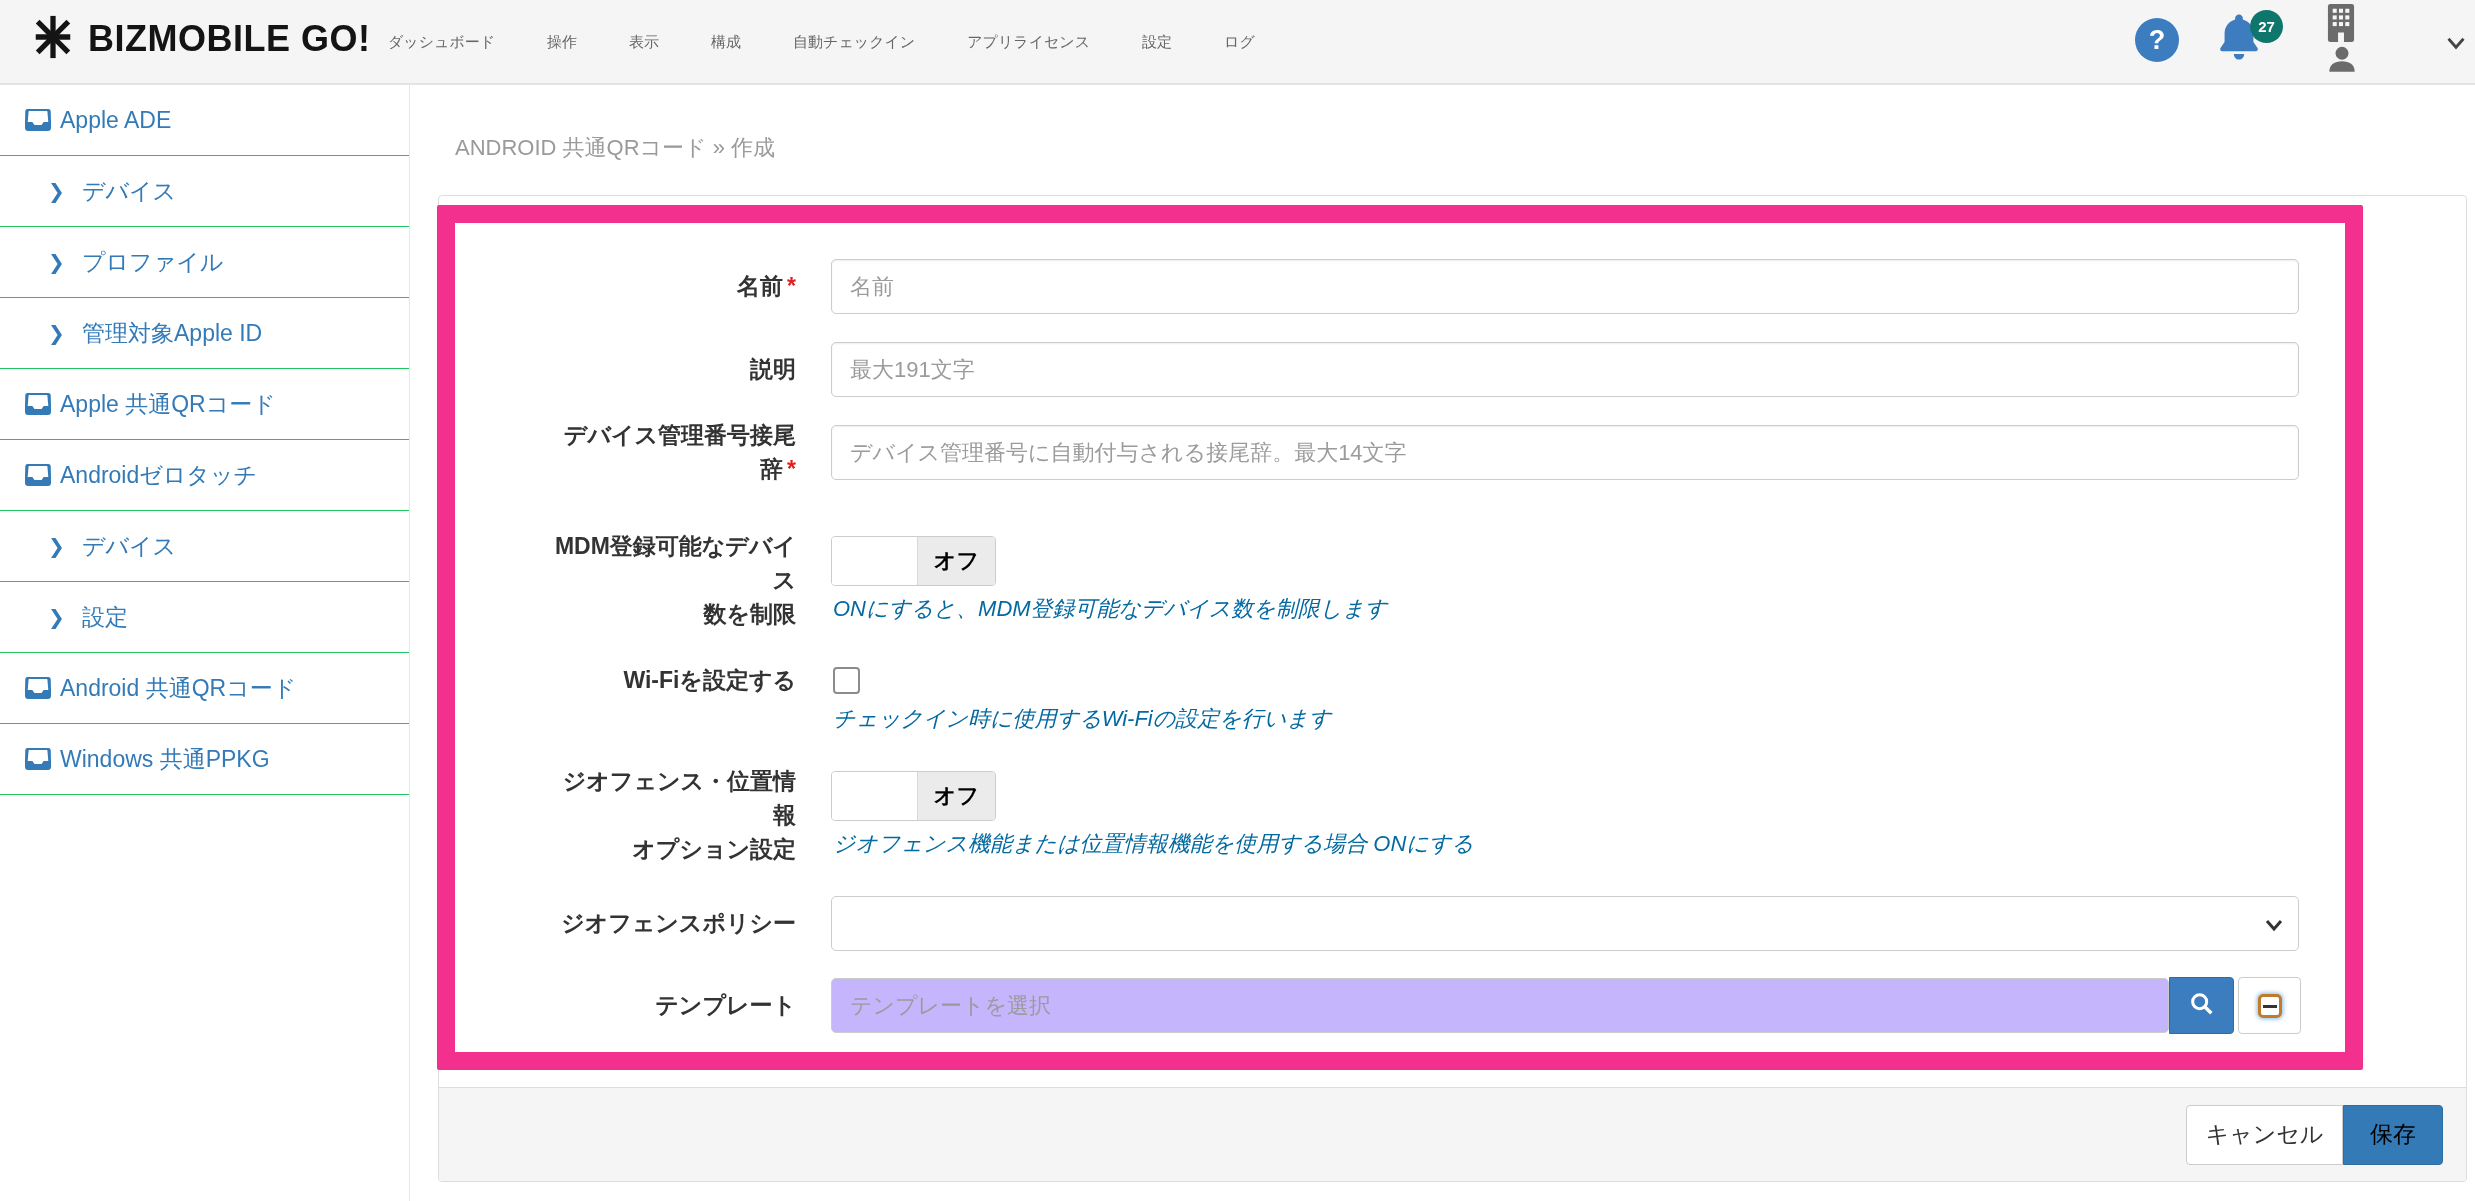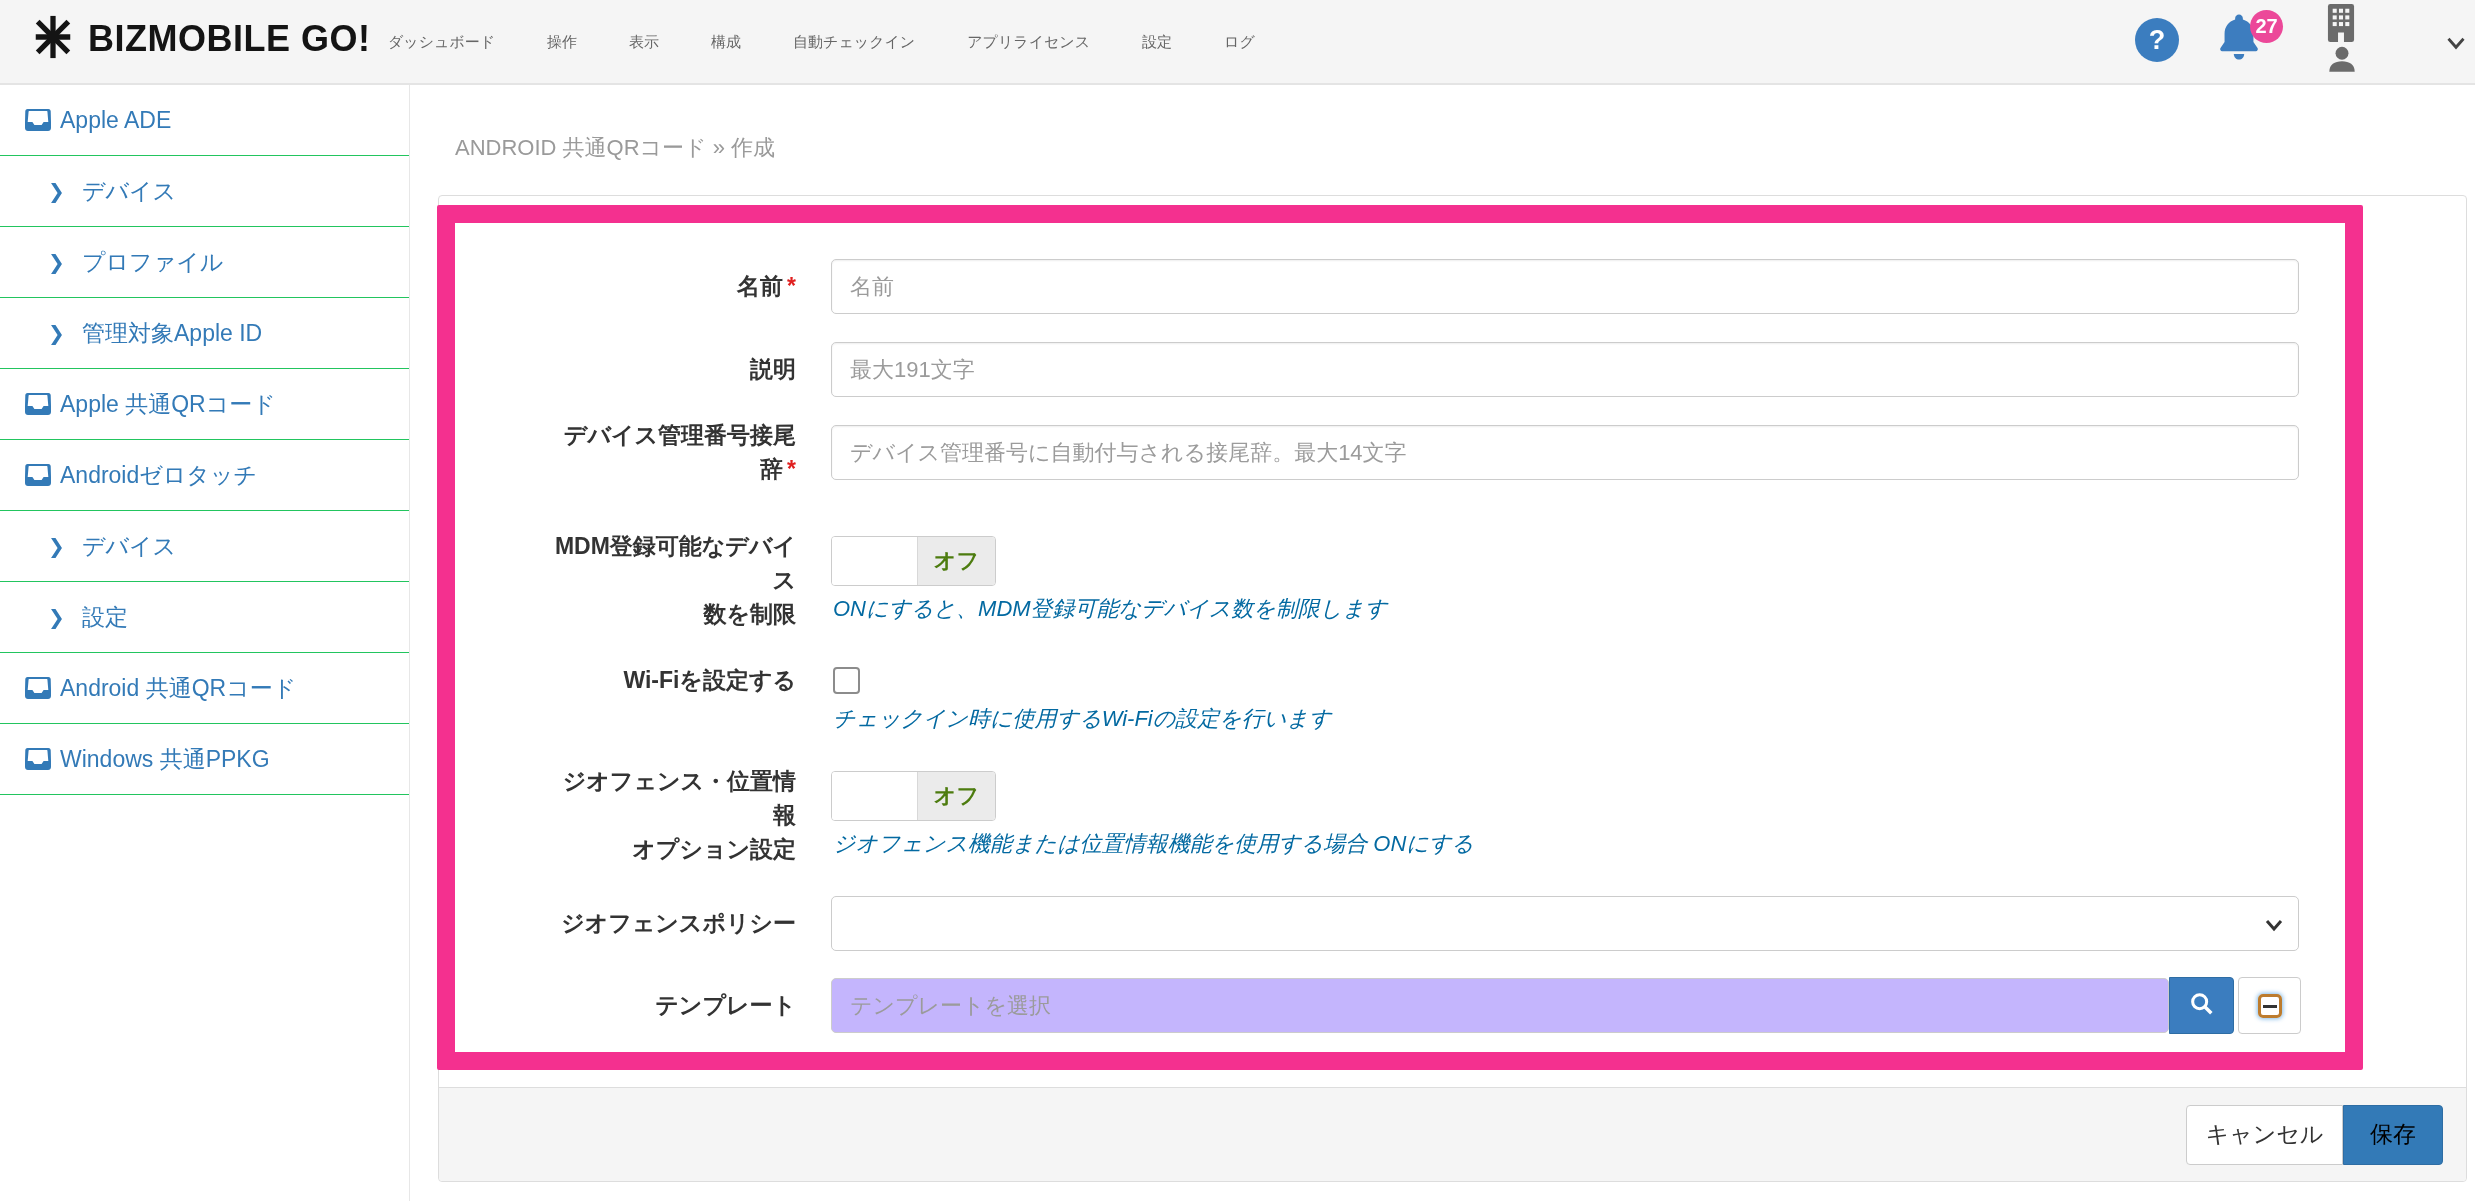--- a/index.html
+++ b/index.html
@@ -21,21 +21,21 @@
   .navitem{font-size:15px;color:#666;cursor:pointer;white-space:nowrap;}
   .nav-right{position:absolute;right:0;top:0;height:85px;}
   .help-btn{
     position:absolute;left:-340px;top:18px;width:44px;height:44px;border-radius:50%;
     background:#3b7dbf;color:#fff;font-size:27px;font-weight:bold;
     display:flex;align-items:center;justify-content:center;cursor:pointer;
   }
   .bell-wrap{position:absolute;left:-262px;top:12px;width:70px;height:62px;cursor:pointer;}
   .badge{
     position:absolute;right:0;top:-2px;min-width:33px;height:33px;border-radius:17px;
-    background:#ec4899;color:#fff;font-size:20px;font-weight:bold;
+    background:#0f766e;color:#fff;font-size:15px;font-weight:bold;
     display:flex;align-items:center;justify-content:center;padding:0 2px;box-sizing:border-box;
   }
   .org-switch{position:absolute;left:-152px;top:4px;width:36px;height:78px;cursor:pointer;}
   .nav-caret{position:absolute;right:4px;top:28px;cursor:pointer;}
 
   
   .sidebar{
     position:absolute;left:0;top:85px;width:410px;height:1116px;background:#fff;
     border-right:1px solid #e7e7e7;box-sizing:border-box;
   }
@@ -93,21 +93,21 @@
   .finput::placeholder{color:#9b9b9b;opacity:1;}
   .helper{position:absolute;left:394px;font-size:22px;font-style:italic;color:#0369a1;white-space:nowrap;}
 
   .toggle{
     position:absolute;left:392px;width:165px;height:50px;border:1px solid #ccc;border-radius:4px;
     background:#fff;display:flex;cursor:pointer;overflow:hidden;box-sizing:border-box;
   }
   .toggle .handle{width:52%;background:#fff;border-right:1px solid #d8d8d8;}
   .toggle .off-label{
     flex:1;background:#ebebeb;display:flex;align-items:center;justify-content:center;
-    font-size:22px;font-weight:bold;color:#4d7c0f;
+    font-size:22px;font-weight:bold;color:#000000;
   }
   .checkbox{
     position:absolute;left:394px;width:27px;height:27px;box-sizing:border-box;
     border:2px solid #8c8c8c;border-radius:4px;background:#fff;cursor:pointer;
   }
   .fselect{
     position:absolute;left:392px;width:1468px;height:55px;box-sizing:border-box;
     border:1px solid #ccc;border-radius:5px;background:#fff;cursor:pointer;
   }
   .fselect .sel-caret{position:absolute;right:12px;top:16px;}

